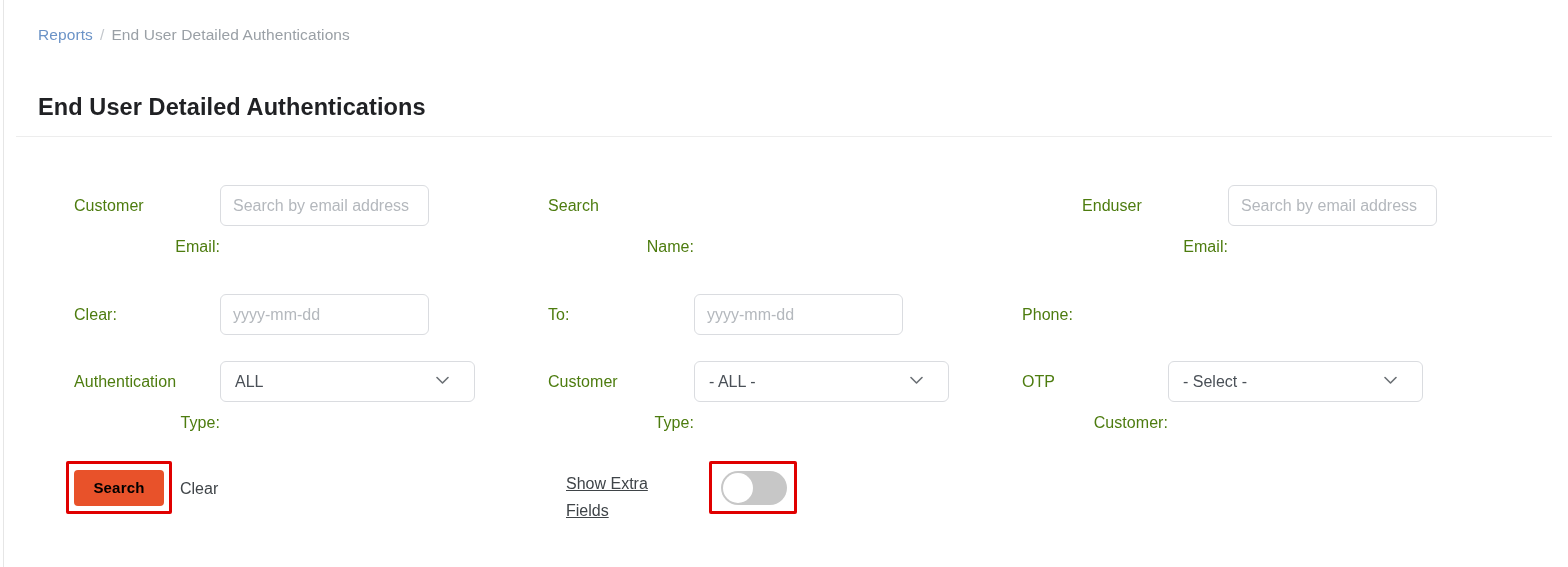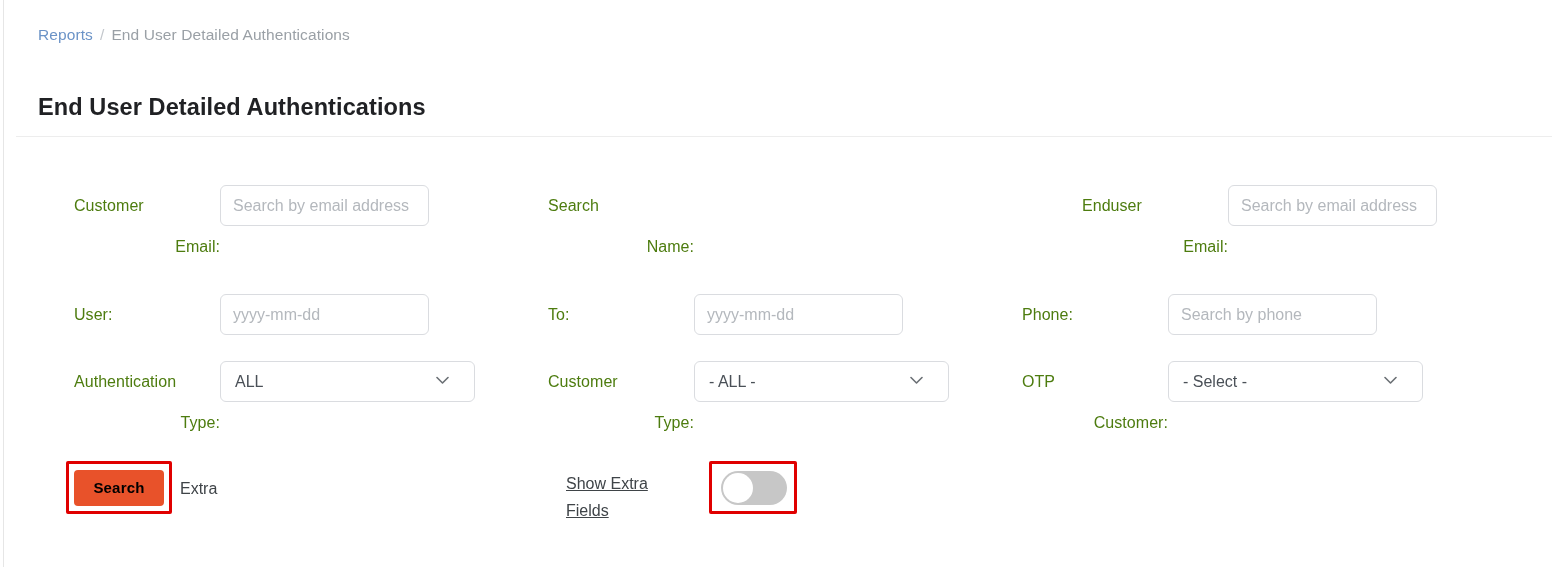--- a/index.html
+++ b/index.html
@@ -290,32 +290,31 @@
         <div class="field-label twoline">
           <span>Enduser</span>
           <span class="l2">Email:</span>
         </div>
         <input class="text-input" type="text" placeholder="Search by email address" style="">
       </div>
     </div>
 
     <div class="field-row">
       <div class="field" style="left:74px; top:134px;">
-        <div class="field-label">User:</div>
+        <div class="field-label">Clear:</div>
         <input class="text-input" type="text" placeholder="yyyy-mm-dd" style="">
       </div>
 
       <div class="field" style="left:548px; top:134px;">
         <div class="field-label">To:</div>
         <input class="text-input" type="text" placeholder="yyyy-mm-dd" style="">
       </div>
 
       <div class="field" style="left:1022px; top:134px;">
         <div class="field-label">Phone:</div>
-        <input class="text-input" type="text" placeholder="Search by phone" style="">
       </div>
     </div>
 
     <div class="field-row">
       <div class="field" style="left:74px; top:201px;">
         <div class="field-label twoline">
           <span>Authentication</span>
           <span class="l2">Type:</span>
         </div>
         <div class="select-wrap">
@@ -356,21 +355,21 @@
             <path d="M1 1.5 L6.5 7 L12 1.5" fill="none" stroke="#6b7075" stroke-width="1.6" stroke-linecap="round" stroke-linejoin="round"></path>
           </svg>
         </div>
       </div>
     </div>
   </div>
 
   <div class="action-row">
     <div class="search-highlight"></div>
     <button class="search-button">Search</button>
-    <a class="clear-link">Extra</a>
+    <a class="clear-link">Clear</a>
 
     <div class="toggle-label">
       <span>Show Extra</span><br>
       <span>Fields</span>
     </div>
 
     <div class="toggle-highlight"></div>
     <div class="toggle-switch">
       <div class="toggle-knob"></div>
     </div>

